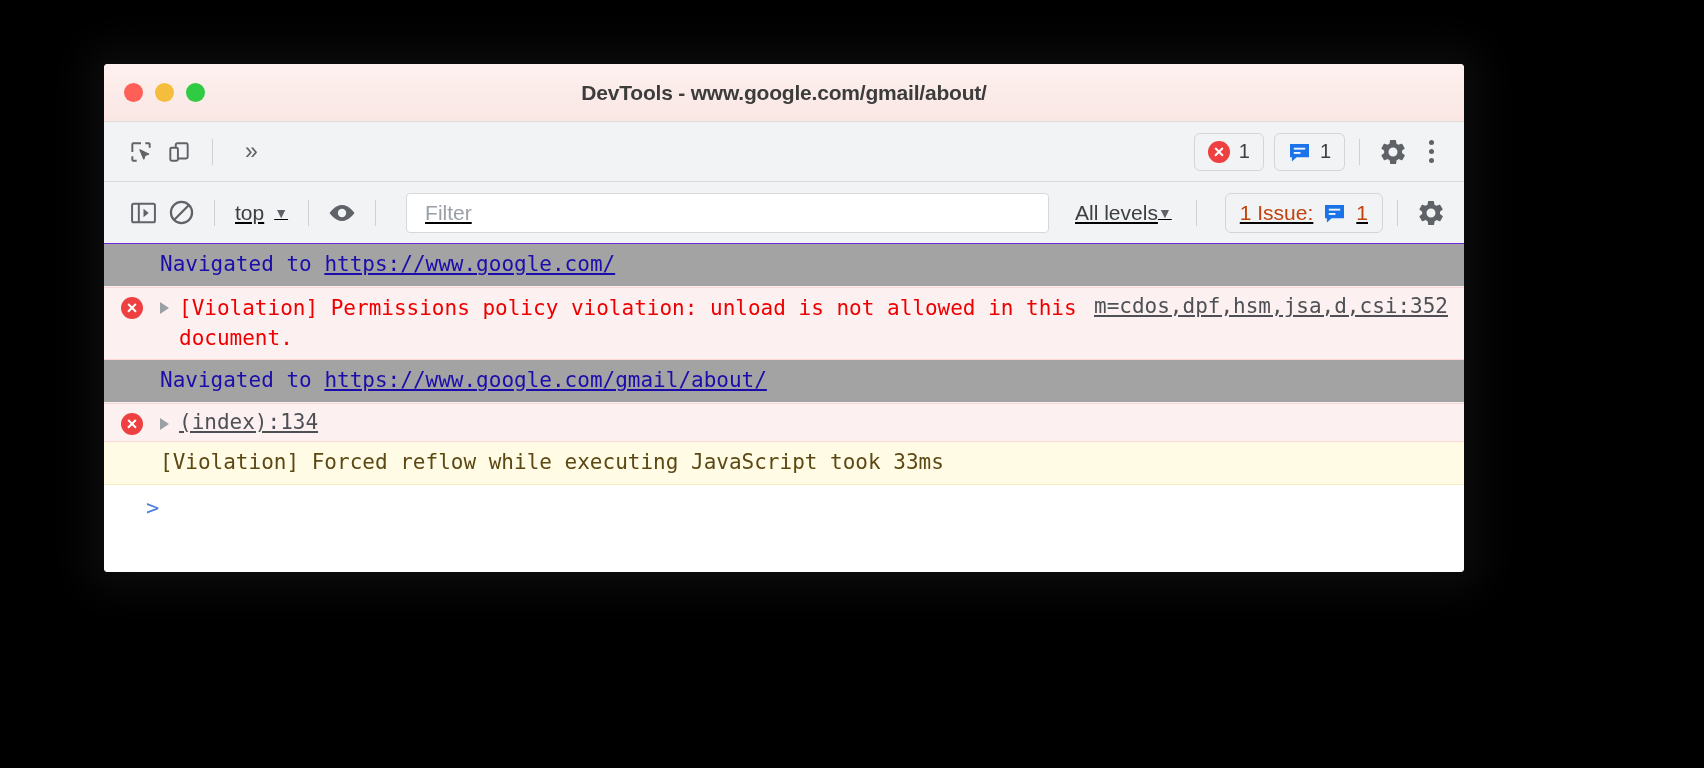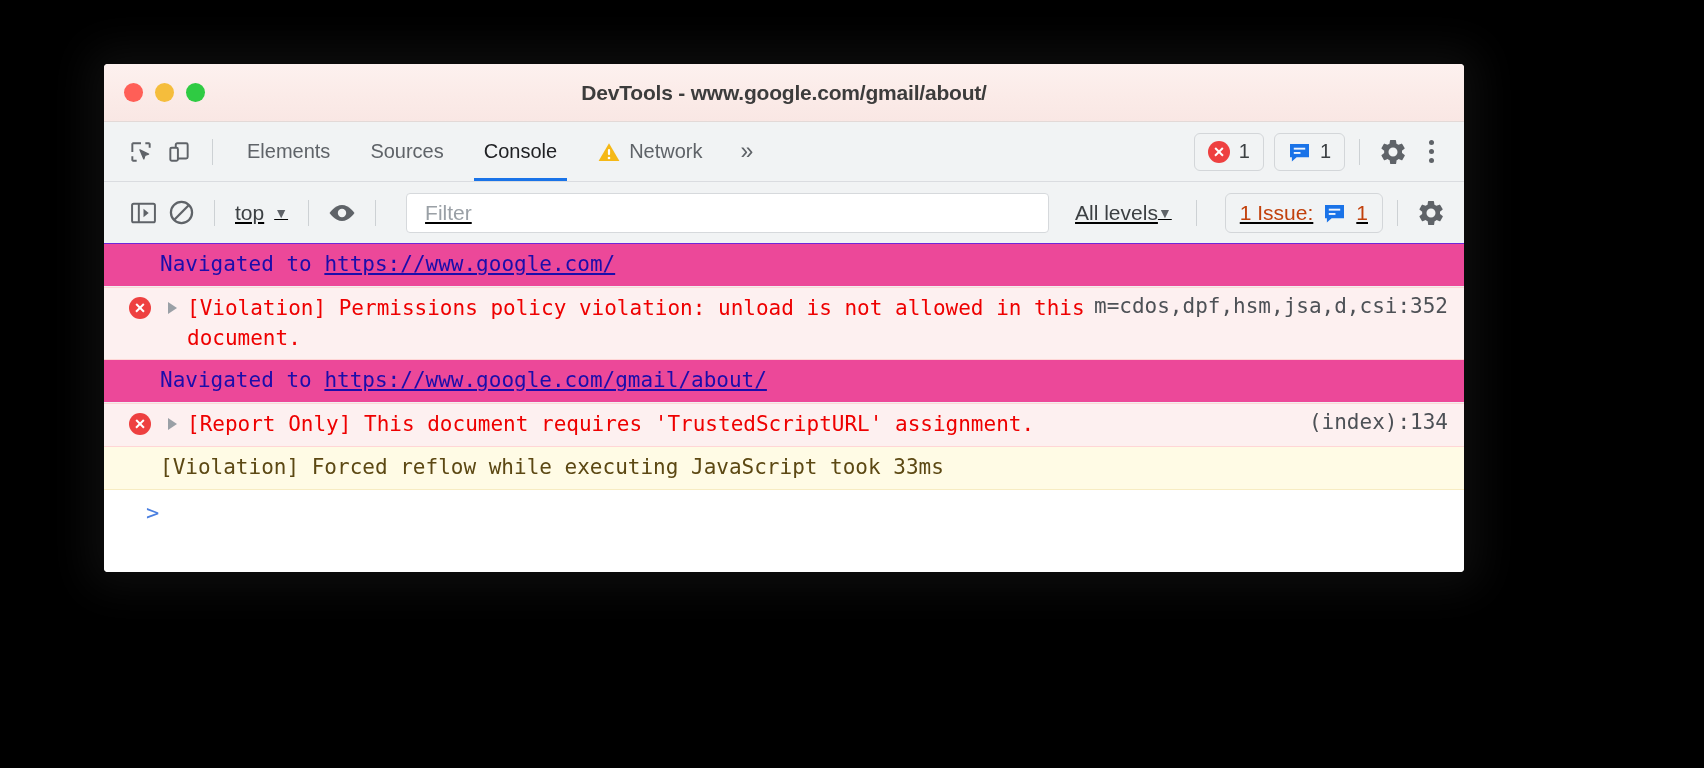--- a/index.html
+++ b/index.html
@@ -146,40 +146,40 @@
     font-size:21px;
     overflow:hidden;
   }
   .row {
     display:flex; align-items:flex-start;
     padding:6px 16px 6px 0;
     border-bottom:1px solid #f0f0f0;
     min-height:38px;
     position:relative;
   }
-  .row.info  { background:#ec4899; }
-  .row.error { background:#fdf0f0; border-top:1px solid #ffd6d6; border-bottom:1px solid #ffd6d6;padding-left:8px; }
+  .row.info  { background:#a3a3a3; }
+  .row.error { background:#fdf0f0; border-top:1px solid #ffd6d6; border-bottom:1px solid #ffd6d6; }
   .row.warn  { background:#fffbe5; border-bottom:1px solid #f7ecc2; }
 
   .gutter { width:56px; flex:0 0 auto; display:flex; align-items:flex-start; justify-content:center; padding-top:3px; }
   .tri {
     width:0;height:0;
     border-left:9px solid #9aa0a6;
     border-top:6px solid transparent;
     border-bottom:6px solid transparent;
     flex:0 0 auto;
     margin-right:10px; margin-top:8px;
   }
   .msg { flex:1 1 auto; line-height:1.42; white-space:pre-wrap; word-break:break-word; }
   .msg.info-text  { color:#1a0dab; }
   .msg.err-text   { color:#ee0000; }
   .msg.warn-text  { color:#5c4813; }
   .lnk { color:#1a0dab; text-decoration:underline; }
   .srclink {
-    color:#4d5156; 
+    color:#4d5156; text-decoration:underline;
     white-space:nowrap; flex:0 0 auto;
     align-self:flex-start;
   }
   .prompt-row { display:flex; align-items:center; padding:10px 0 10px 42px; }
   .prompt-caret { color:#4a7fe0; font-size:22px; font-family:"DejaVu Sans Mono",monospace; }
 </style>
 </head>
 <body>
 
 <div id="shot">
@@ -206,41 +206,20 @@
 
       <div class="icon-btn">
         <svg width="26" height="26" viewBox="0 0 24 24">
           <rect x="9" y="4" width="11" height="14" rx="1.4" stroke="#5f6368" stroke-width="1.8" fill="none"></rect>
           <rect x="4" y="8" width="7" height="12" rx="1.4" stroke="#5f6368" stroke-width="1.8" fill="#f1f3f4"></rect>
         </svg>
       </div>
 
       <div class="vdiv"></div>
 
-      <div class="tabs">
-        <div class="tab">
-          <span>Elements</span>
-        </div>
-        <div class="tab">
-          <span>Sources</span>
-        </div>
-        <div class="tab active">
-          <span>Console</span>
-        </div>
-        <div class="tab">
-          <span style="display:flex;align-items:center;">
-            <svg width="24" height="22" viewBox="0 0 24 22">
-              <path d="M12 2.2 L22.4 20 L1.6 20 Z" fill="#f5b816"></path>
-              <rect x="10.9" y="8" width="2.2" height="6.2" rx="1.1" fill="#fff"></rect>
-              <circle cx="12" cy="17" r="1.3" fill="#fff"></circle>
-            </svg>
-          </span>
-          <span>Network</span>
-        </div>
-      </div>
 
       <div class="overflow">»</div>
 
       <div class="spacer"></div>
 
       <div class="badge">
         <span class="err-circle"></span>
         <span>1</span>
       </div>
 
@@ -358,21 +337,20 @@
       <div class="row info">
         <div class="gutter"></div>
         <div class="msg info-text"><span>Navigated to </span><span class="lnk">https://www.google.com/gmail/about/</span></div>
       </div>
 
       <div class="row error">
         <div class="gutter">
           <span class="err-circle"></span>
         </div>
         <span class="tri"></span>
-        <div class="msg err-text">[Report Only] This document requires 'TrustedScriptURL' assignment.</div>
         <span class="srclink">(index):134</span>
       </div>
 
       <div class="row warn">
         <div class="gutter"></div>
         <div class="msg warn-text">[Violation] Forced reflow while executing JavaScript took 33ms</div>
       </div>
 
       <div class="prompt-row">
         <span class="prompt-caret">&gt;</span>

